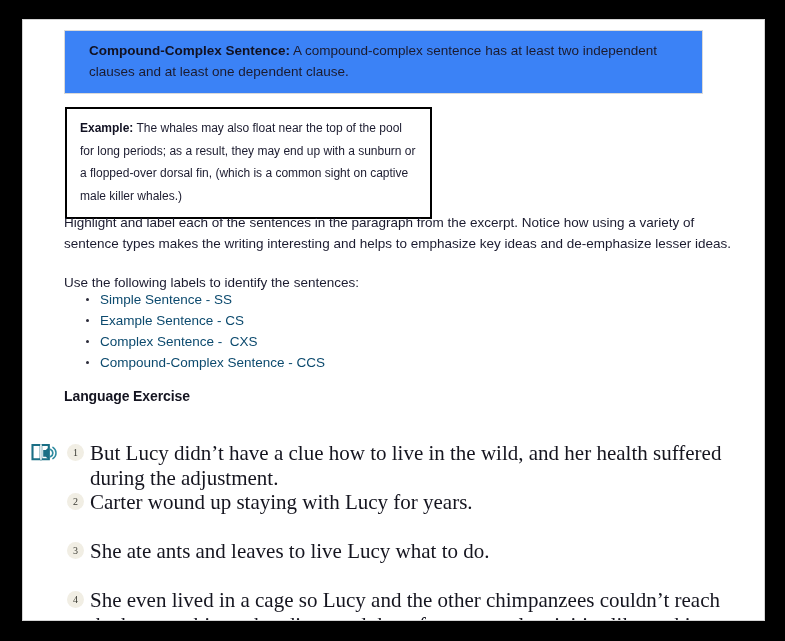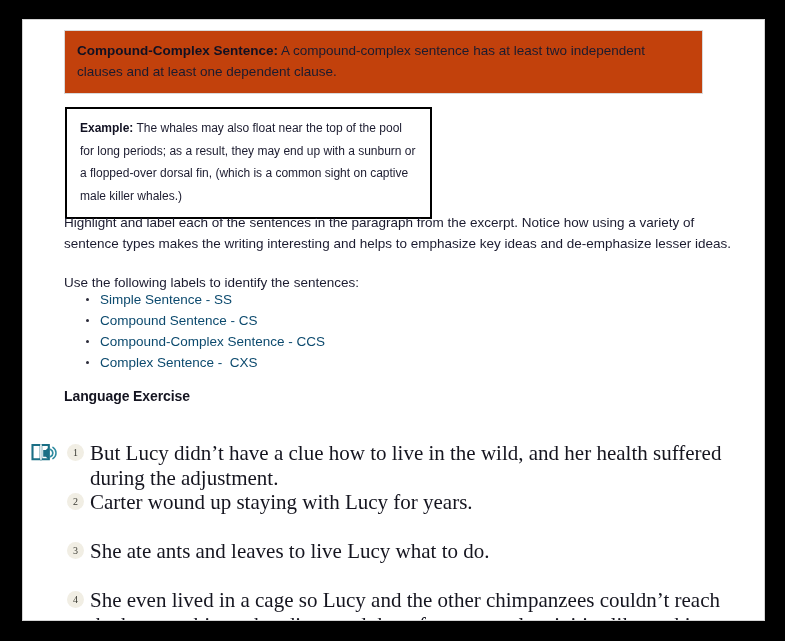--- a/index.html
+++ b/index.html
@@ -40,23 +40,23 @@
     padding: 0;
   }
 
   
   .definition-box {
     position: absolute;
     left: 41px;
     top: 10px;
     width: 639px;
     box-sizing: border-box;
-    background: #c2410c;
+    background: #3b82f6;
     border: 1px solid #d9d9d9;
-    padding: 9px 12px 11px 12px;
+    padding: 9px 12px 11px 24px;
   }
   .definition-text {
     font-size: 13.5px;
     line-height: 21px;
     color: #1b1b2f;
   }
   .definition-text .lbl {
     font-weight: bold;
     color: #111122;
   }
@@ -198,23 +198,23 @@
       <div class="example-box">
         <div class="example-text"><span class="lbl">Example:</span><span> The whales may also float near the top of the pool for long periods; as a result, they may end up with a sunburn or a flopped-over dorsal fin, (which is a common sight on captive male killer whales.)</span></div>
       </div>
 
       <div class="para" id="para-labels-intro">Use the following labels to identify the sentences:</div>
 
       <div class="para" id="para-instructions">Highlight and label each of the sentences in the paragraph from the excerpt. Notice how using a variety of sentence types makes the writing interesting and helps to emphasize key ideas and de-emphasize lesser ideas.</div>
 
       <ul id="label-list">
         <li>Simple Sentence - SS</li>
-        <li>Compound Sentence - CS</li>
+        <li>Example Sentence - CS</li>
+        <li>Complex Sentence -  CXS</li>
         <li>Compound-Complex Sentence - CCS</li>
-        <li>Complex Sentence -  CXS</li>
       </ul>
 
       <div id="section-heading">Language Exercise</div>
 
       <div class="exercise-row" id="row-1">
         <span class="row-icon">
           <svg width="30" height="22" viewBox="0 0 30 22" xmlns="http://www.w3.org/2000/svg">
 
             <path d="M1.5 3.0 h8.2 v14.2 h-8.2 z" fill="none" stroke="#1a6f85" stroke-width="2.1"></path>
             <path d="M10.2 3.0 h7.6 v14.2 h-7.6 z" fill="none" stroke="#1a6f85" stroke-width="2.1"></path>

